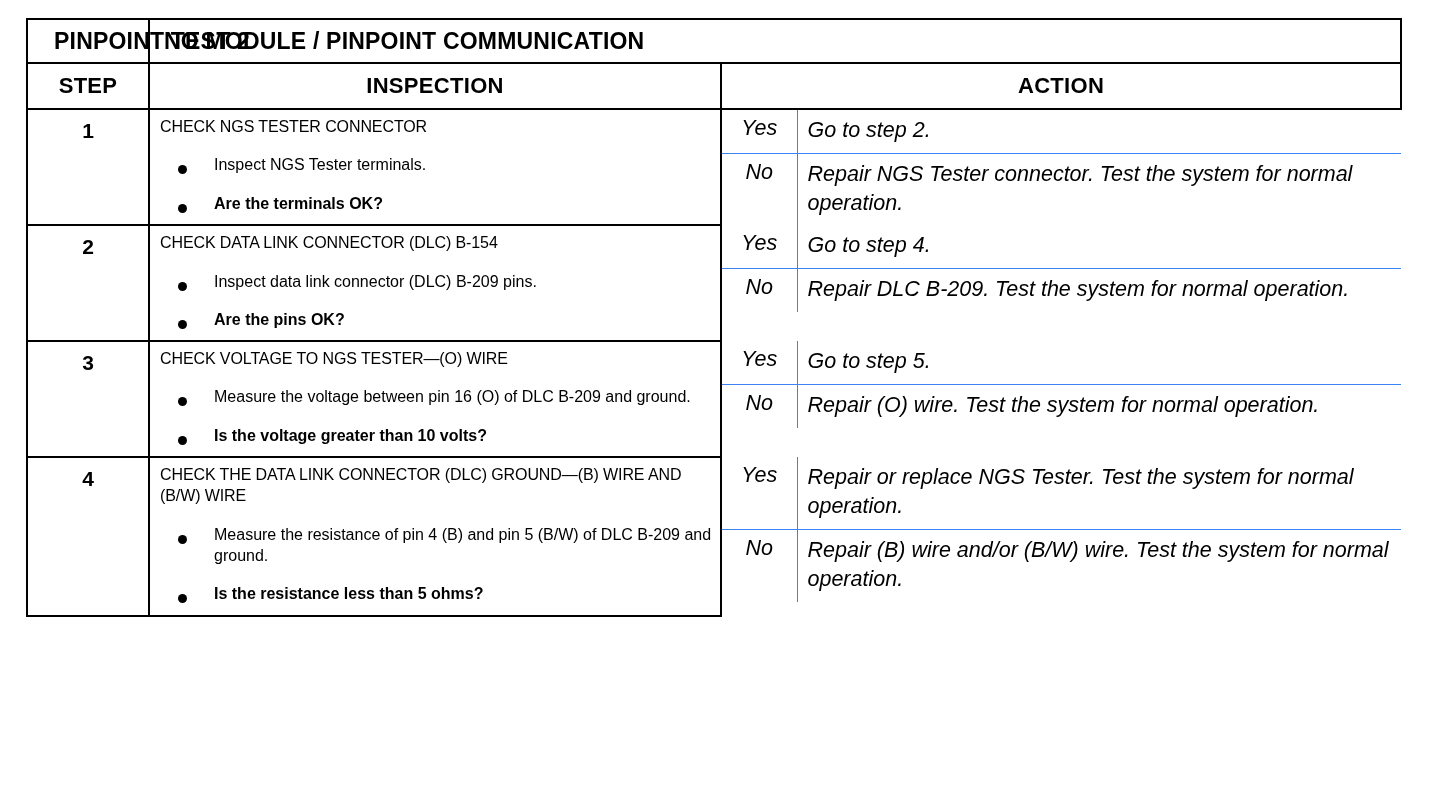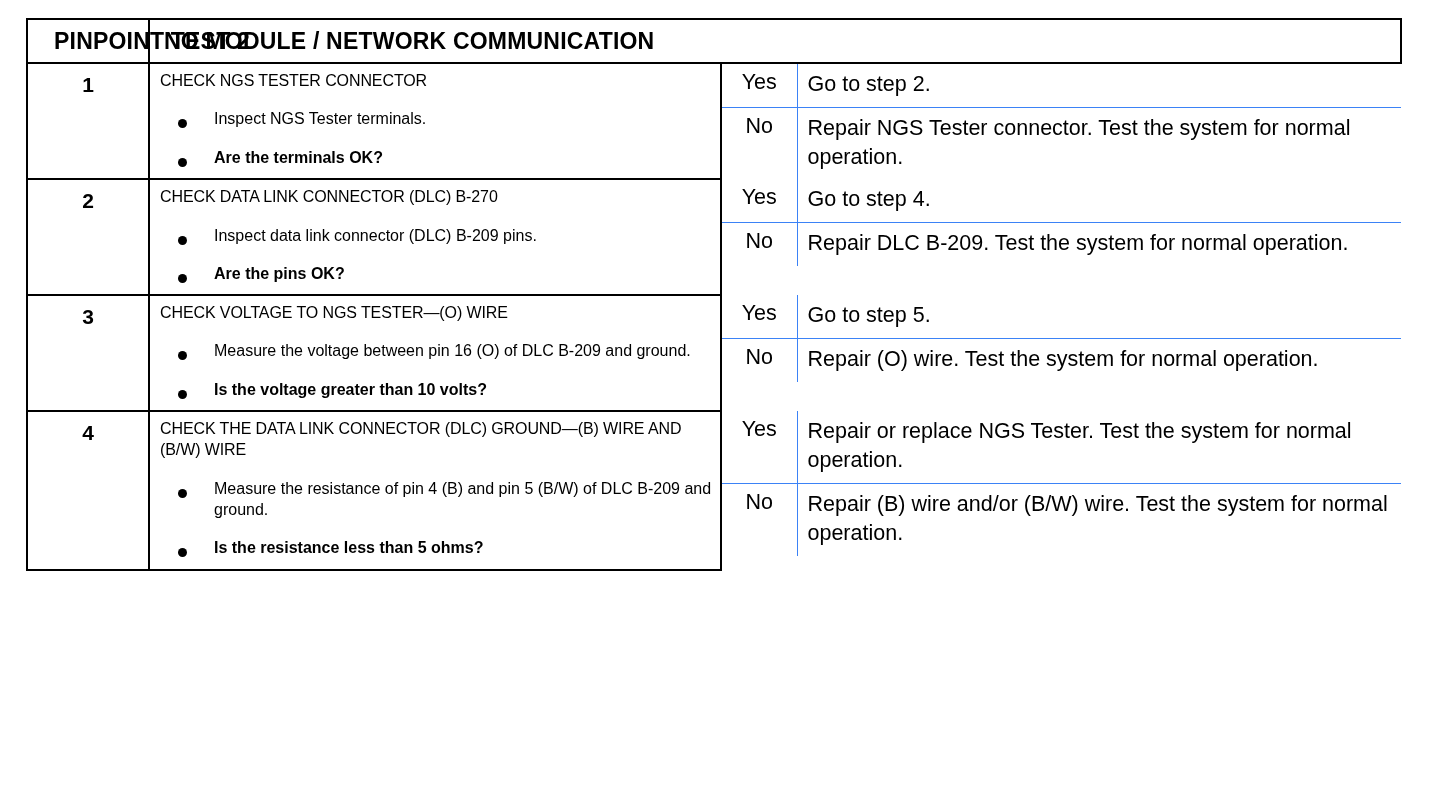--- a/index.html
+++ b/index.html
@@ -109,20 +109,21 @@
     border-radius: 50%;
   }
   .insp-list li.q {
     font-weight: bold;
   }
 
   
   .answer-wrap {
     padding: 0 !important;
     border: none !important;
+    font-style: italic;
   }
   .answer-table {
     width: 100%;
     height: 100%;
     border-collapse: collapse;
     table-layout: fixed;
   }
   .answer-table td {
     border: 1px solid #3b82f6;
     background: #ffffff;
@@ -160,23 +161,28 @@
   <table class="pinpoint-table">
     <colgroup>
       <col style="width:122px">
       <col style="width:572px">
       <col style="width:680px">
     </colgroup>
     <tbody>
 
       <tr>
         <td class="title-cell test-id">PINPOINT TEST 2</td>
-        <td class="title-cell test-name" colspan="2">NO MODULE / NETWORK COMMUNICATION</td>
-      </tr>
-
+        <td class="title-cell test-name" colspan="2">NO MODULE / PINPOINT COMMUNICATION</td>
+      </tr>
+
+      <tr>
+        <td class="col-head">STEP</td>
+        <td class="col-head">INSPECTION</td>
+        <td class="col-head">ACTION</td>
+      </tr>
 
       <tr>
         <td class="step-num">1</td>
         <td class="inspection">
           <div class="insp-title">CHECK NGS TESTER CONNECTOR</div>
           <ul class="insp-list">
             <li>Inspect NGS Tester terminals.</li>
             <li class="q">Are the terminals OK?</li>
           </ul>
         </td>
@@ -196,21 +202,21 @@
                 <td class="ans-text">Repair NGS Tester connector. Test the system for normal operation.</td>
               </tr>
             </tbody>
           </table>
         </td>
       </tr>
 
       <tr>
         <td class="step-num">2</td>
         <td class="inspection">
-          <div class="insp-title">CHECK DATA LINK CONNECTOR (DLC) B-270</div>
+          <div class="insp-title">CHECK DATA LINK CONNECTOR (DLC) B-154</div>
           <ul class="insp-list">
             <li>Inspect data link connector (DLC) B-209 pins.</li>
             <li class="q">Are the pins OK?</li>
           </ul>
         </td>
         <td class="answer-wrap">
           <table class="answer-table">
             <colgroup>
                 <col style="width:75px">
                 <col>

